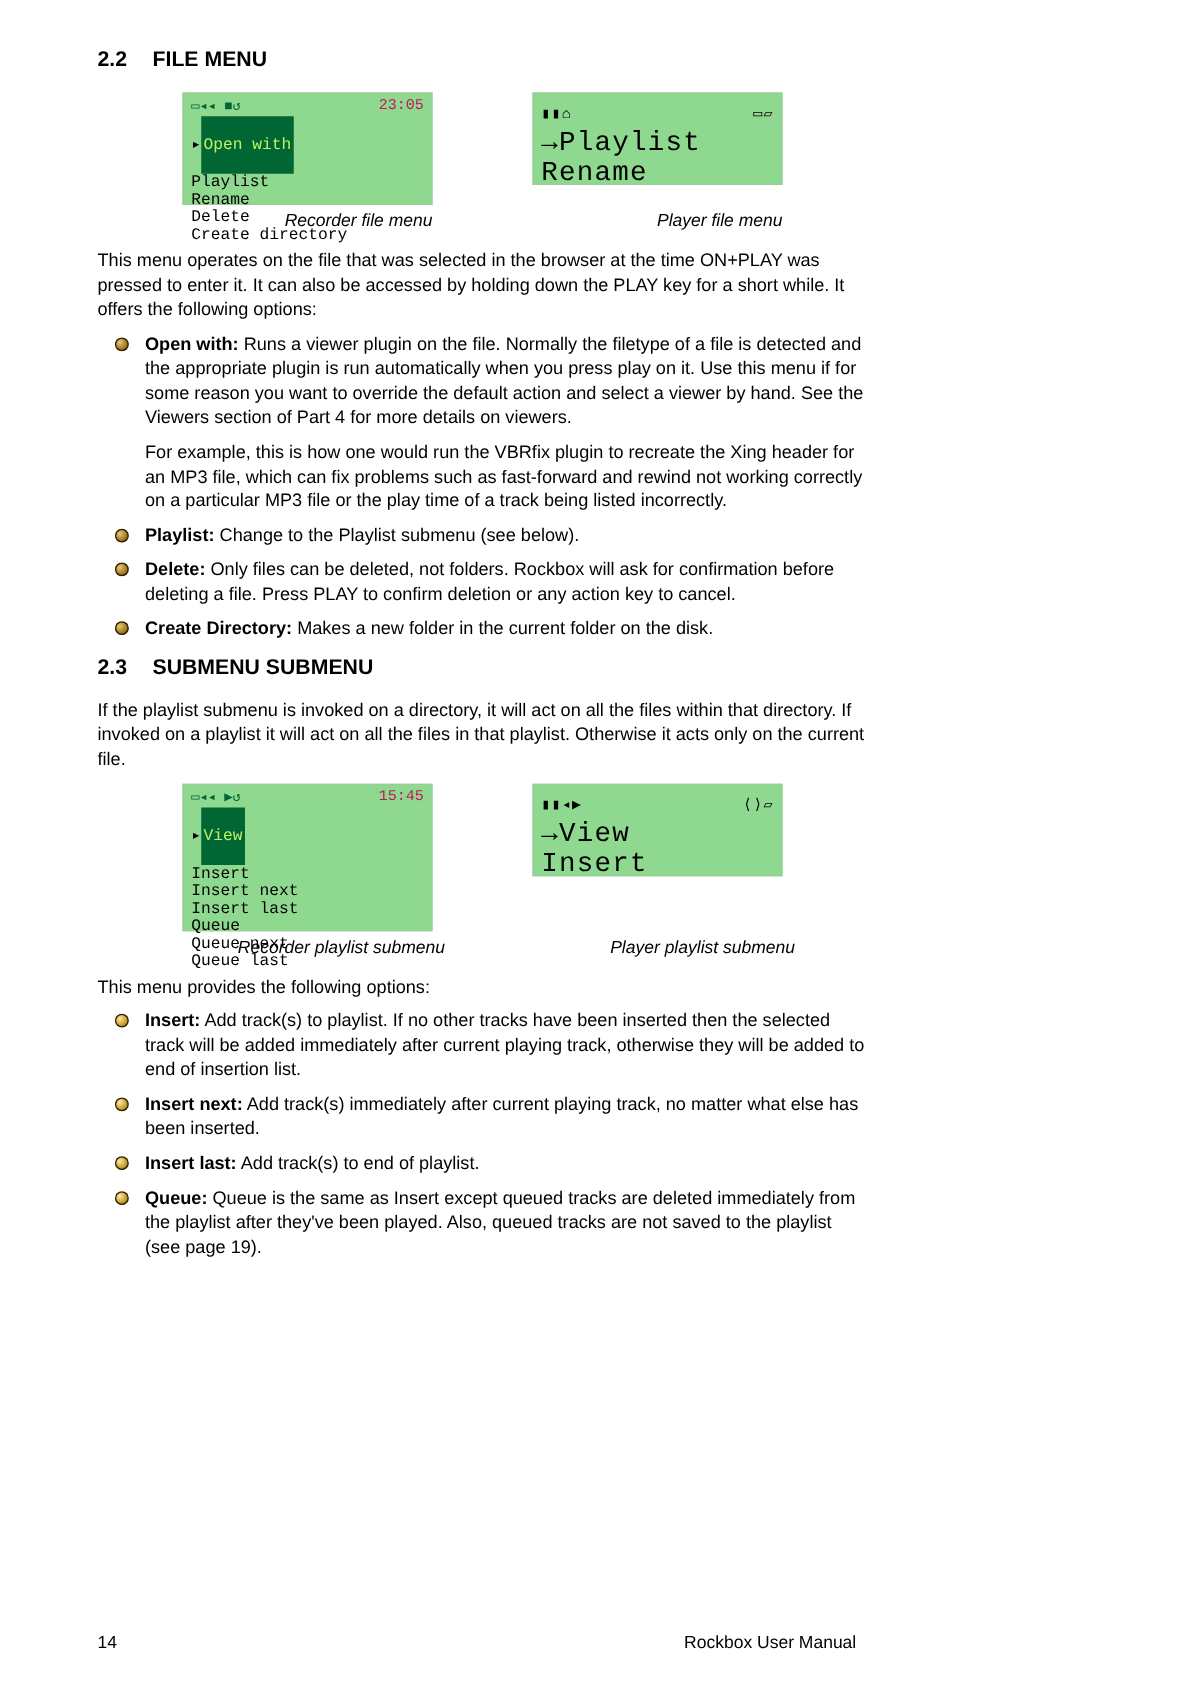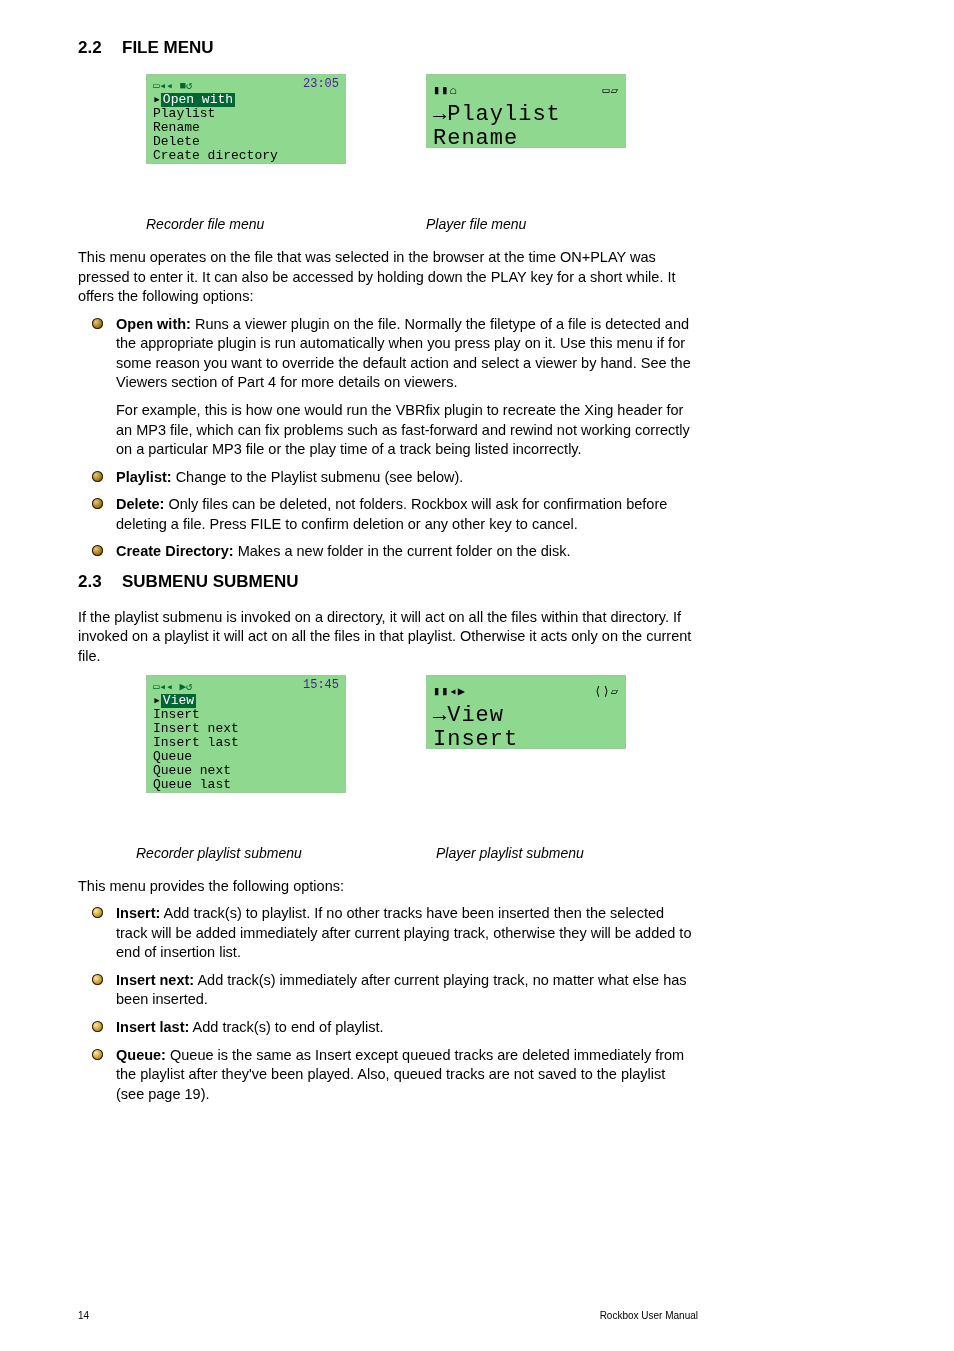--- a/index.html
+++ b/index.html
@@ -4,33 +4,33 @@
 <style>
   * { box-sizing: border-box; margin: 0; padding: 0; }
   html, body { width: 954px; height: 1351px; background: #fff; font-family: Verdana, Geneva, sans-serif; color: #000; }
   .page { padding: 38px 78px 30px 78px; }
   .h2 { font-weight: bold; font-size: 17px; margin-bottom: 16px; }
   .h2 .num { display: inline-block; width: 44px; }
   .lcd-row { display: flex; justify-content: center; gap: 80px; margin-bottom: 4px; align-items: flex-start; }
   .lcd-box { background: #8fd88f; border: 1px solid #9c9; font-family: "Courier New", monospace; font-size: 13px; line-height: 14px; padding: 4px 6px; position: relative; }
   .lcd-box.recorder { width: 200px; height: 90px; }
   .lcd-box.player { width: 200px; height: 74px; font-size: 22px; line-height: 24px; letter-spacing: 1px; }
-  .lcd-box .clock { position: absolute; top: 2px; right: 6px; font-size: 12px; color: #4c1d95; }
+  .lcd-box .clock { position: absolute; top: 2px; right: 6px; font-size: 12px; color: #be185d; }
   .lcd-box .icons { font-size: 11px; color: #063; }
-  .lcd-box .sel { background: #063; color: #ffffff; padding: 0 2px; display: inline-block; }
+  .lcd-box .sel { background: #063; color: #bef264; padding: 16px 2px; display: inline-block; }
   .lcd-line { white-space: pre; }
   .caption-row { display: flex; justify-content: center; gap: 80px; margin-bottom: 16px; }
-  .caption { width: 200px; text-align: left; font-style: italic; font-size: 14px; margin-top: 48px; }
+  .caption { width: 200px; text-align: right; font-style: italic; font-size: 14px; }
   p.body { font-size: 14.5px; line-height: 1.35; margin-bottom: 8px; }
   ul.bullets { list-style: none; padding-left: 0; margin-bottom: 10px; }
   ul.bullets > li { position: relative; padding-left: 38px; font-size: 14.5px; line-height: 1.35; margin-bottom: 8px; }
   ul.bullets > li::before { content: ""; position: absolute; left: 14px; top: 3px; width: 11px; height: 11px; border-radius: 50%; background: radial-gradient(circle at 35% 35%, #e6c77a 0%, #a07818 55%, #3a2a05 100%); box-shadow: 0 0 0 1px #2a1e03 inset; }
   ul.bullets.gold > li::before { background: radial-gradient(circle at 35% 35%, #ffe9a8 0%, #c39a2a 55%, #5a420a 100%); }
   .sub-indent { margin: 8px 0 8px 38px; font-size: 14.5px; line-height: 1.35; }
-  .footer { position: absolute; bottom: 30px; left: 78px; right: 74px; display: flex; justify-content: space-between; font-size: 10px; align-items: center; }
+  .footer { position: absolute; bottom: 30px; left: 78px; right: 87px; display: flex; justify-content: space-between; font-size: 14px; align-items: center; }
   .page-wrap { position: relative; width: 772px; height: 1351px; }
   b { font-weight: bold; }
   .player-big { font-family: "Courier New", monospace; }
   .lcd-box.player .top-icons { font-size: 12px; display: flex; justify-content: space-between; }
   .lcd-box.recorder2 { width: 200px; height: 118px; }
 </style>
 </head>
 <body>
 <div class="page-wrap">
 <div class="page">
@@ -64,21 +64,21 @@
 </div>
 
 <p class="body">This menu operates on the file that was selected in the browser at the time ON+PLAY was pressed to enter it.  It can also be accessed by holding down the PLAY key for a short while.  It offers the following options:</p>
 
 <ul class="bullets">
   <li>
     <b>Open with:</b><span> Runs a viewer plugin on the file.  Normally the filetype of a file is detected and the appropriate plugin is run automatically when you press play on it.  Use this menu if for some reason you want to override the default action and select a viewer by hand.  See the Viewers section of Part 4 for more details on viewers.</span>
     <div class="sub-indent" style="margin-left:0;">For example, this is how one would run the VBRfix plugin to recreate the Xing header for an MP3 file, which can fix problems such as fast-forward and rewind not working correctly on a particular MP3 file or the play time of a track being listed incorrectly.</div>
   </li>
   <li><b>Playlist:</b><span> Change to the Playlist submenu (see below).</span></li>
-  <li><b>Delete:</b><span> Only files can be deleted, not folders. Rockbox will ask for confirmation before deleting a file. Press FILE to confirm deletion or any other key to cancel.</span></li>
+  <li><b>Delete:</b><span> Only files can be deleted, not folders. Rockbox will ask for confirmation before deleting a file. Press PLAY to confirm deletion or any action key to cancel.</span></li>
   <li><b>Create Directory:</b><span> Makes a new folder in the current folder on the disk.</span></li>
 </ul>
 
 <div class="h2" style="margin-top:6px">
   <span class="num">2.3</span><span>SUBMENU SUBMENU</span>
 </div>
 
 <p class="body">If the playlist submenu is invoked on a directory, it will act on all the files within that directory.  If invoked on a playlist it will act on all the files in that playlist.  Otherwise it acts only on the current file.</p>
 
 <div class="lcd-row" style="margin-top:4px">

